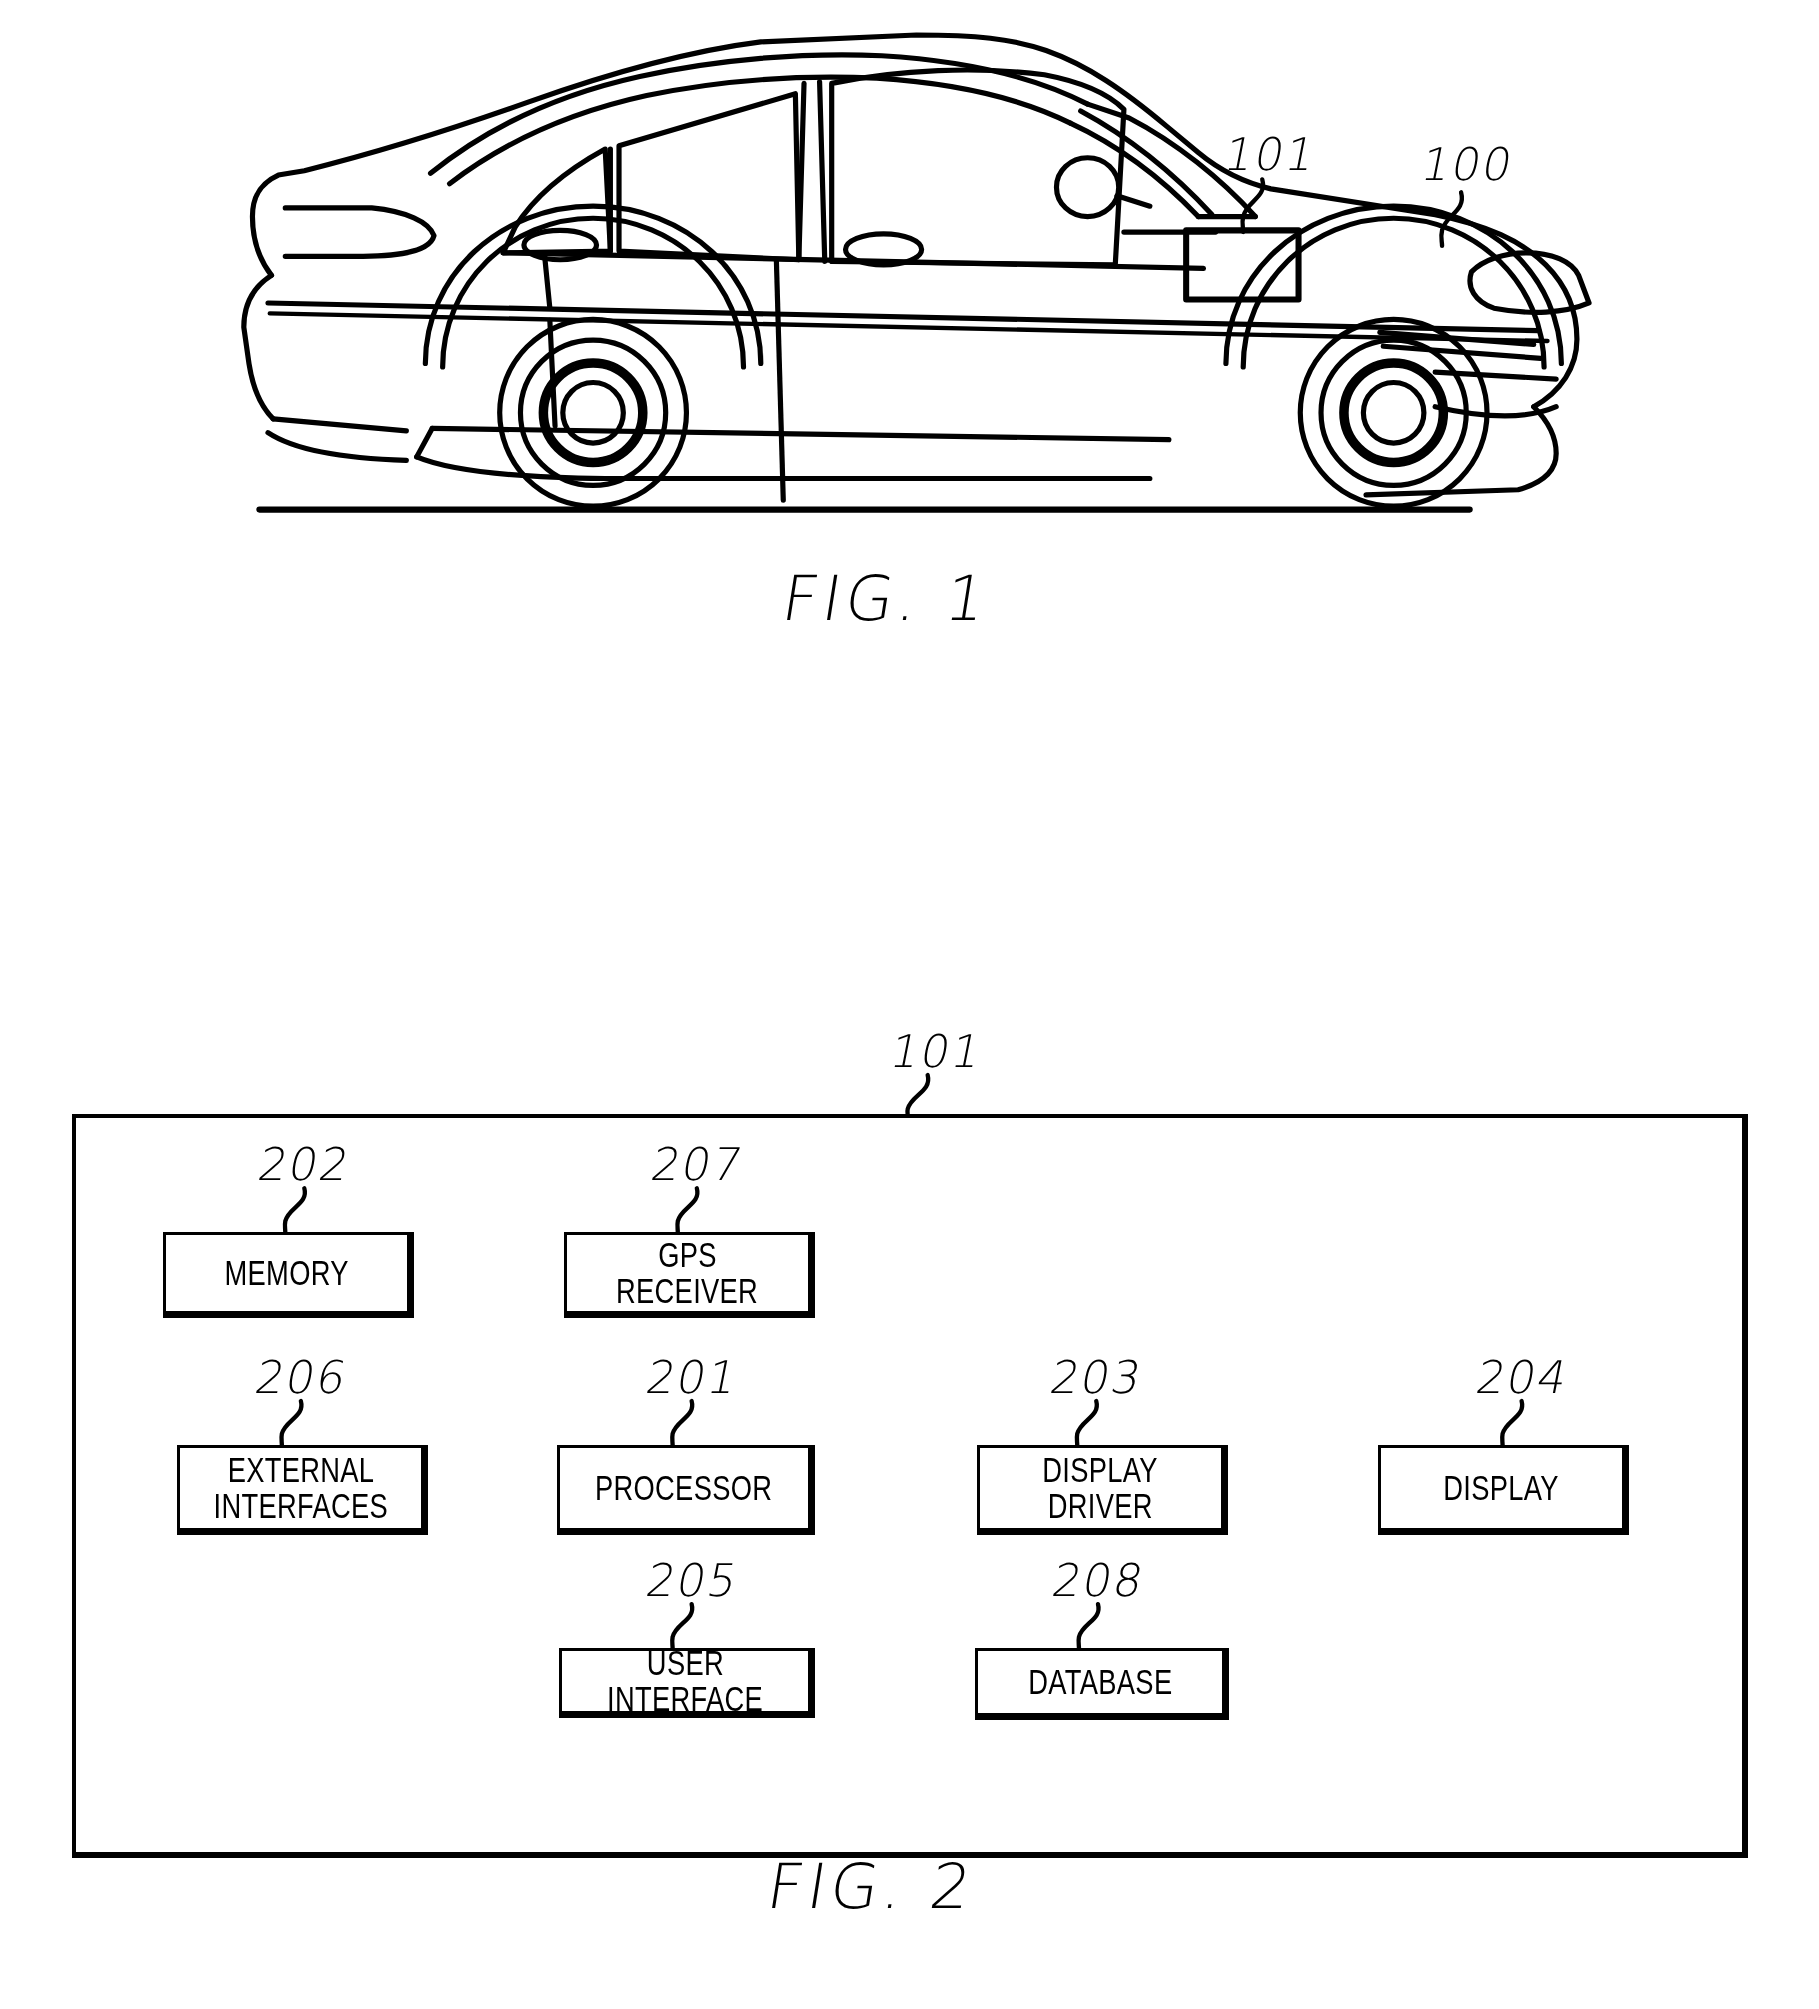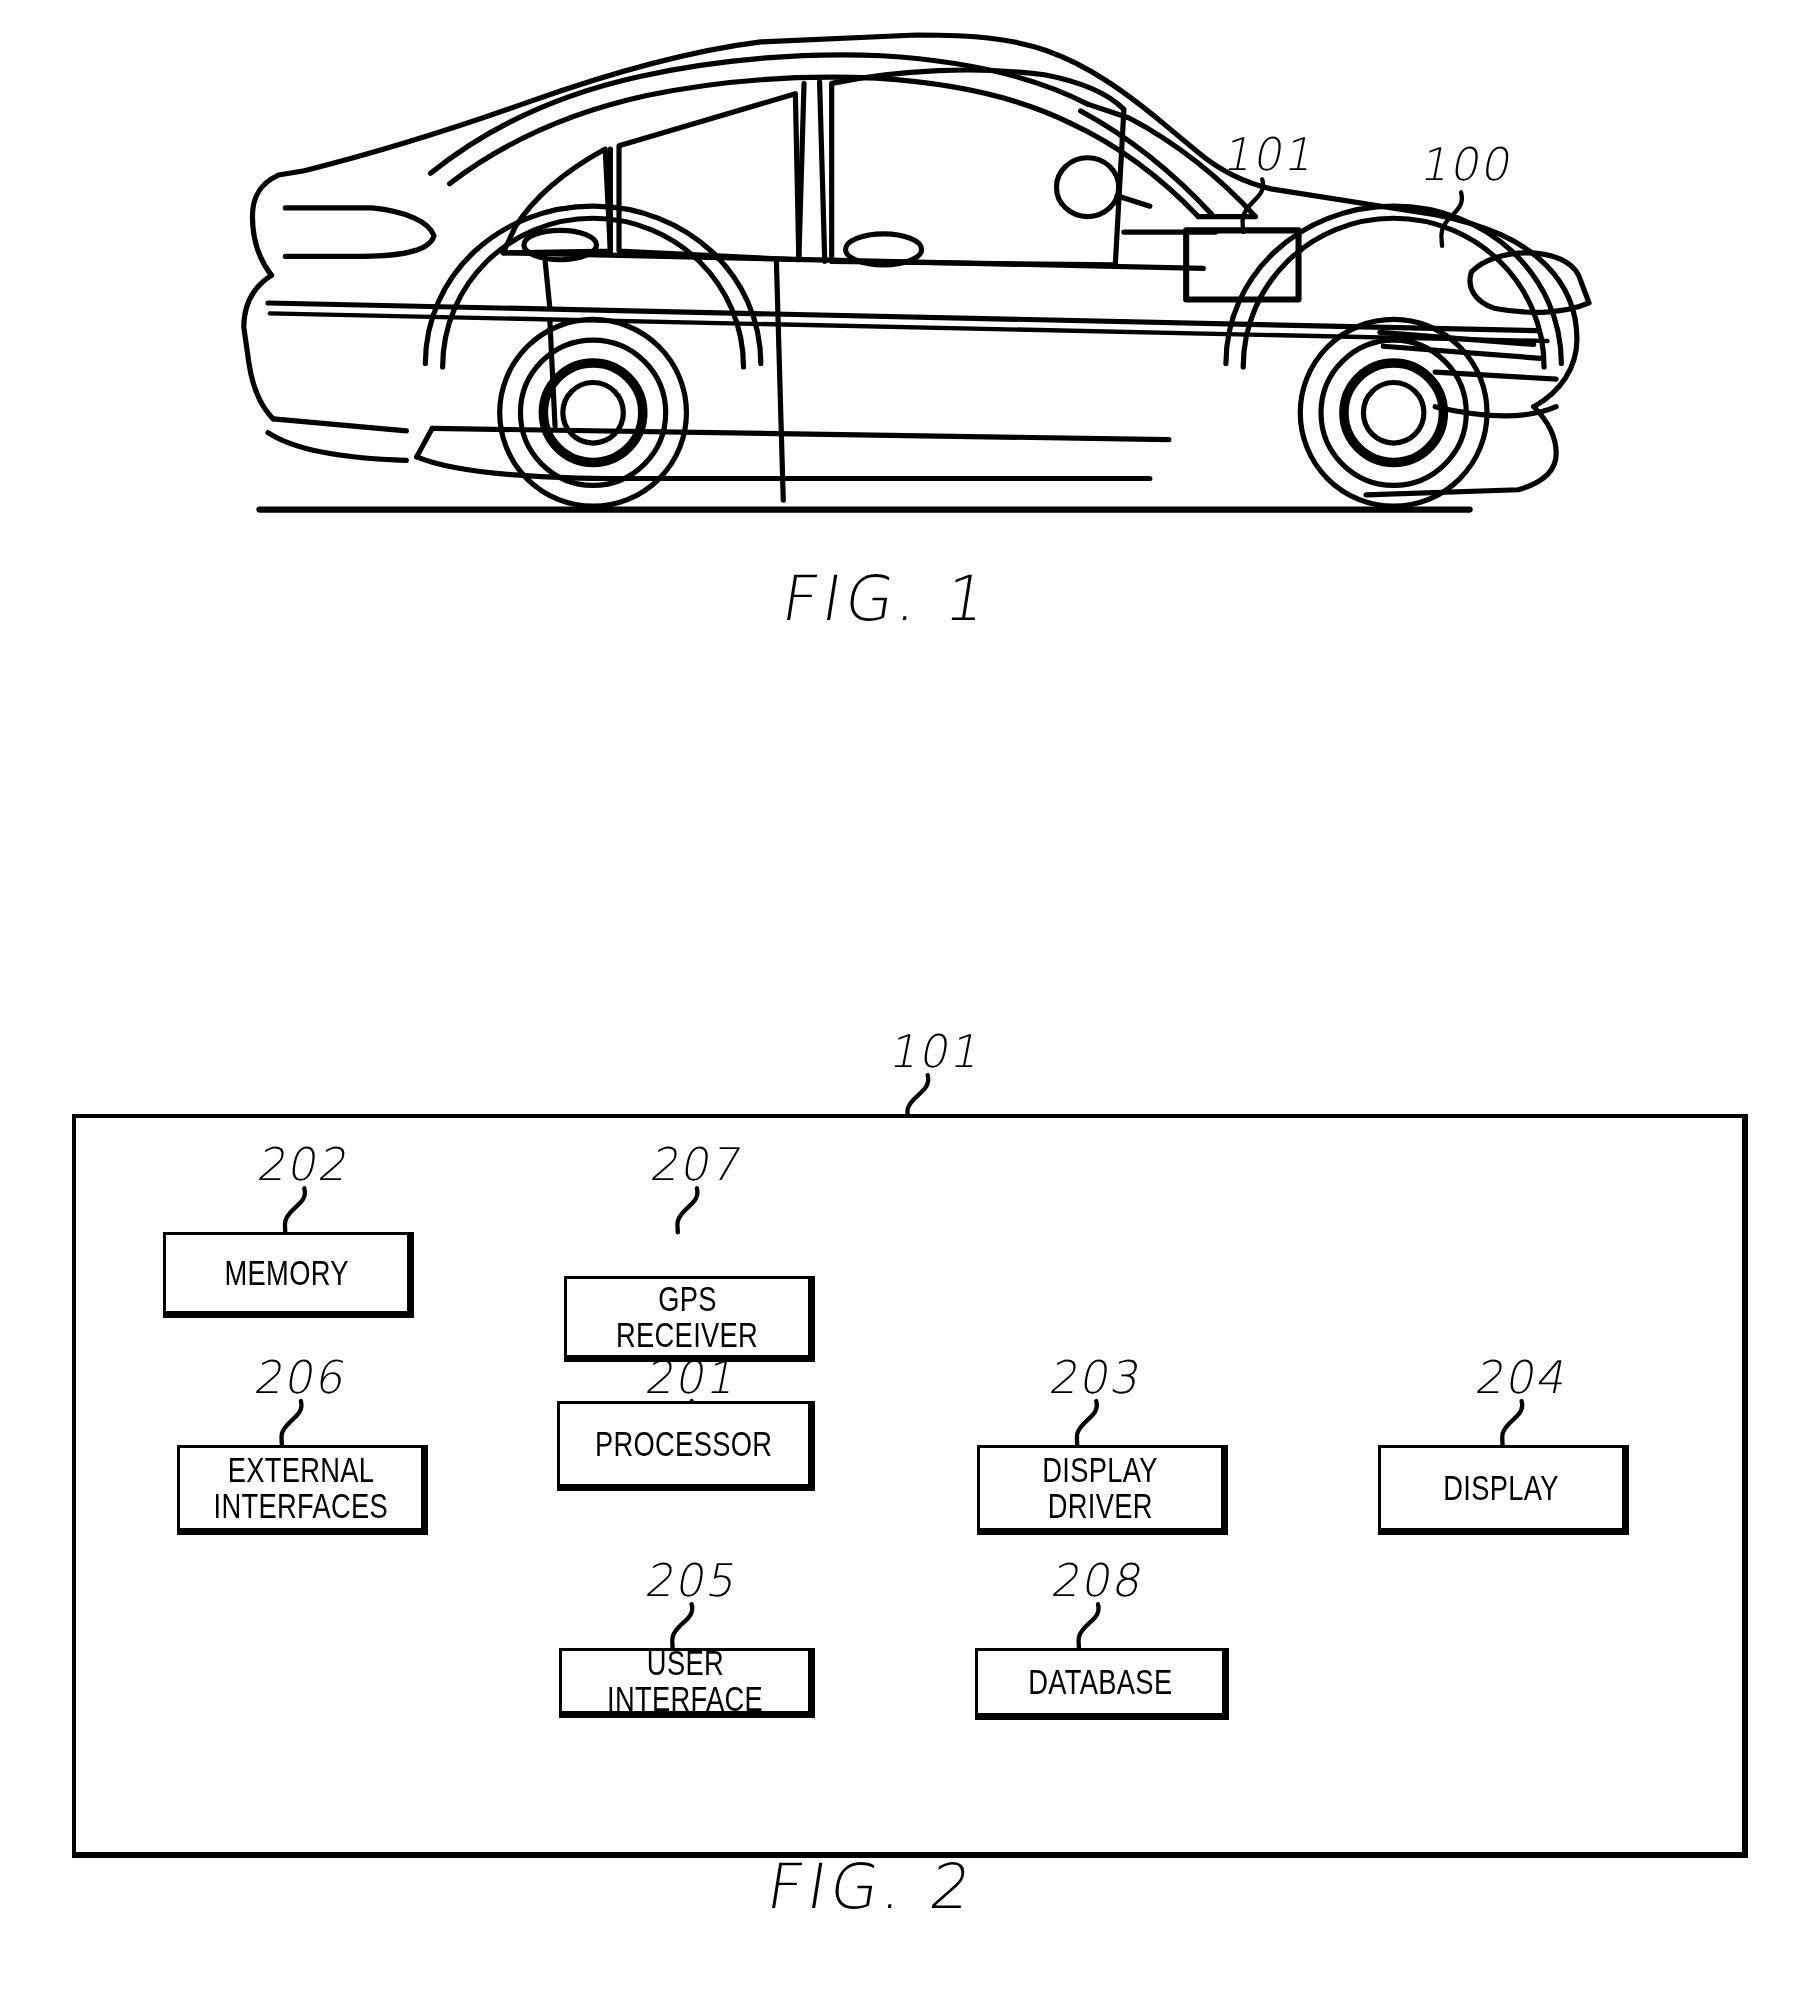--- a/index.html
+++ b/index.html
@@ -249,31 +249,31 @@
   <div class="refnum" style="left:647px;  top:1351px;">201</div>
   <div class="refnum" style="left:1051px; top:1351px;">203</div>
   <div class="refnum" style="left:1477px; top:1351px;">204</div>
   <div class="refnum" style="left:647px;  top:1554px;">205</div>
   <div class="refnum" style="left:1053px; top:1554px;">208</div>
 
   <div class="blockbox" style="left:163px; top:1232px; width:251px; height:86px;">
     <span>MEMORY</span>
   </div>
 
-  <div class="blockbox" style="left:564px; top:1232px; width:251px; height:86px;margin-top:44px;">
+  <div class="blockbox" style="left:564px; top:1232px; width:251px; height:86px;">
     <span>GPS</span>
     <span>RECEIVER</span>
   </div>
 
   <div class="blockbox" style="left:177px; top:1445px; width:251px; height:90px;">
     <span>EXTERNAL</span>
     <span>INTERFACES</span>
   </div>
 
-  <div class="blockbox" style="left:557px; top:1401px; width:258px; height:90px;">
+  <div class="blockbox" style="left:557px; top:1445px; width:258px; height:90px;">
     <span>PROCESSOR</span>
   </div>
 
   <div class="blockbox" style="left:977px; top:1445px; width:251px; height:90px;">
     <span>DISPLAY</span>
     <span>DRIVER</span>
   </div>
 
   <div class="blockbox" style="left:1378px; top:1445px; width:251px; height:90px;">
     <span>DISPLAY</span>

